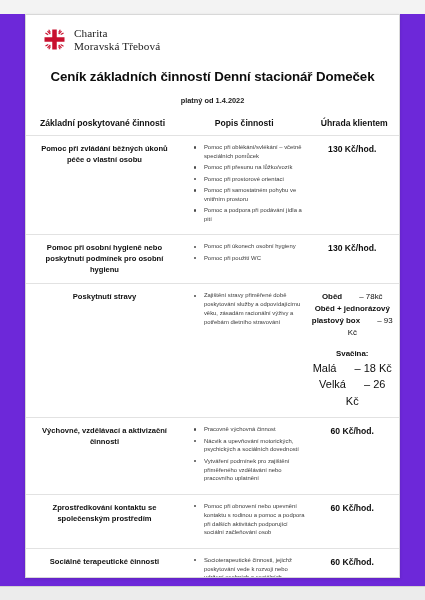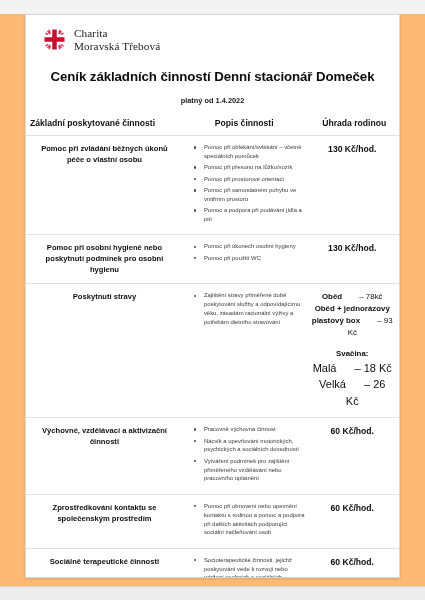--- a/index.html
+++ b/index.html
@@ -14,21 +14,21 @@
     background: #f2f2f2;
     font-family: "Liberation Sans", sans-serif;
     -webkit-font-smoothing: antialiased;
   }
 
   
   .viewer {
     position: relative;
     width: 425px;
     height: 600px;
-    background: #fdba74;
+    background: #6d28d9;
     box-sizing: border-box;
   }
   .viewer-band-top {
     position: absolute;
     left: 0; top: 0;
     width: 425px; height: 14px;
     background: #f3f3f3;
   }
   .viewer-band-bottom {
     position: absolute;
@@ -105,21 +105,21 @@
   .price-table col.c-fee  { width: 24%; }
 
   .price-table th {
     font-size: 8.6px;
     font-weight: bold;
     color: #111;
     padding: 0 4px 7px 4px;
     text-align: center;
     vertical-align: bottom;
   }
-  .price-table th.h-act  { text-align: left;  padding-left: 4px; }
+  .price-table th.h-act  { text-align: left;  padding-left: 14px; }
   .price-table th.h-desc { text-align: center; margin-top: 36px; }
   .price-table th.h-fee  { text-align: center; }
 
   .price-table td {
     vertical-align: top;
     padding: 7px 4px 8px 4px;
     border-top: 1px solid #e2e2e2;
   }
   .price-table tr.row:first-child td { border-top: 1px solid #e2e2e2; }
 
@@ -219,21 +219,21 @@
     <table class="price-table">
       <colgroup>
         <col class="c-act">
           <col class="c-desc">
           <col class="c-fee">
       </colgroup>
       <thead>
         <tr>
           <th class="h-act">Základní poskytované činnosti</th>
           <th class="h-desc">Popis činnosti</th>
-          <th class="h-fee">Úhrada rodinou</th>
+          <th class="h-fee">Úhrada klientem</th>
         </tr>
       </thead>
       <tbody id="table-body">
           <tr class="row">
             <td class="cell-activity">Pomoc při zvládání běžných úkonů péče o vlastní osobu</td>
             <td class="cell-desc">
               <ul class="bullets">
                 <li>Pomoc při oblékání/svlékání – včetně speciálních pomůcek</li>
                 <li>Pomoc při přesunu na lůžko/vozík</li>
                 <li>Pomoc při prostorové orientaci</li>

